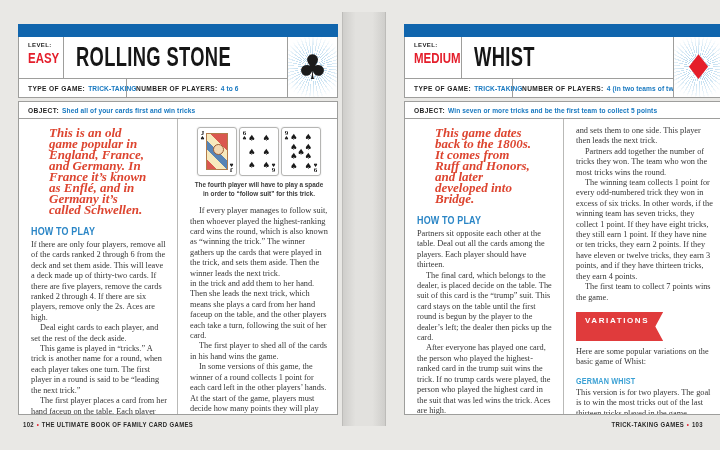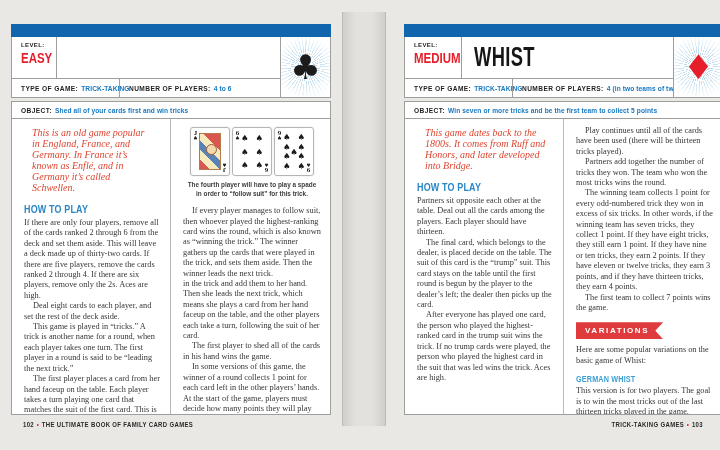--- a/index.html
+++ b/index.html
@@ -4,21 +4,21 @@
 <style>
   html,body{margin:0;padding:0;}
   body{width:720px;height:450px;background:#e9e8e5;position:relative;overflow:hidden;
        font-family:"Liberation Serif",serif;-webkit-font-smoothing:antialiased;}
 
   .spine{position:absolute;left:342px;top:12px;width:42px;height:414px;
          background:linear-gradient(90deg,#cfcecb 0,#e2e1de 30%,#e2e1de 70%,#cfcecb 100%);
          border-left:1px solid #bdbcb9;border-right:1px solid #bdbcb9;}
 
   .page{position:absolute;top:24px;width:320px;}
-  .page-left{left:11px;}
+  .page-left{left:18px;}
   .page-right{left:404px;}
 
   .topbar{height:13px;background:#1065ad;}
 
   .header{background:#fff;border:1px solid #9e9e9c;border-top:none;display:flex;}
   .header-main{flex:1;min-width:0;}
   .header-row1{height:41px;display:flex;border-bottom:1px solid #9e9e9c;}
   .level-cell{border-right:1px solid #9e9e9c;padding:5px 4px 0 9px;box-sizing:border-box;}
   .page-left .level-cell{width:45px;}
   .page-right .level-cell{width:57px;}
@@ -50,22 +50,22 @@
 
   .object-bar{margin-top:3px;background:#fff;border:1px solid #9e9e9c;height:16px;
               display:flex;align-items:center;padding-left:9px;
               font-family:"Liberation Sans",sans-serif;font-size:6.6px;font-weight:bold;white-space:nowrap;}
 
   .body-box{margin-top:-1px;background:#fff;border:1px solid #9e9e9c;height:297px;
             display:flex;box-sizing:border-box;overflow:hidden;}
   .col{width:50%;box-sizing:border-box;padding:7px 9px 0 12px;}
   .col1{border-right:1px solid #b9b9b7;}
 
-  .intro{color:#dd4530;font-style:italic;font-weight:normal;font-size:10px;line-height:11px;
-         margin:1px 8px 0;}
+  .intro{color:#dd4530;font-style:italic;font-weight:bold;font-size:13px;line-height:11px;
+         margin:1px 18px 0;}
   .htp-heading{color:#2b86c6;font-family:"Liberation Sans",sans-serif;font-weight:bold;
          font-size:11.5px;display:inline-block;transform:scaleX(.78);transform-origin:left center;
          margin:10px 0 3px;white-space:nowrap;letter-spacing:.2px;}
   .bp{font-size:8.3px;line-height:10.4px;color:#363636;margin:0;text-align:left;}
   .ind{text-indent:9px;}
 
   .cards-row{display:flex;justify-content:center;gap:2px;margin:1px 0 0;}
   .card{width:38px;height:47px;background:#fff;border:1px solid #b5b5b3;border-radius:3px;
         position:relative;box-shadow:0 0 0 1px rgba(0,0,0,.03);}
   .idx{position:absolute;display:flex;flex-direction:column;align-items:center;
@@ -79,21 +79,21 @@
          background:
            linear-gradient(45deg, rgba(214,69,60,.9) 0 18%, rgba(246,231,182,.9) 18% 36%, rgba(58,110,168,.85) 36% 52%, rgba(246,231,182,.9) 52% 70%, rgba(214,69,60,.9) 70% 100%);}
   .court::after{content:"";position:absolute;left:50%;top:28%;width:9px;height:9px;margin-left:-4.5px;
          border-radius:50%;background:#f3d9b2;border:1px solid #9c5b33;}
 
   .caption{font-family:"Liberation Sans",sans-serif;font-size:6.4px;line-height:8.6px;
            font-weight:bold;color:#3d3d3d;text-align:center;margin:5px 2px 8px;}
 
   .ribbon{display:inline-block;background:#e03b3c;color:#fff;
           font-family:"Liberation Sans",sans-serif;font-weight:bold;font-size:8px;
-          letter-spacing:1.6px;padding:4px 14px 4px 9px;margin:9px 0 6px;
+          letter-spacing:1.6px;padding:4px 14px 16px 9px;margin:9px 0 6px;
           clip-path:polygon(0 0,100% 0,91% 50%,100% 100%,0 100%);}
   .subhead{color:#3aa0d4;font-family:"Liberation Sans",sans-serif;font-weight:bold;font-size:8.5px;
           display:inline-block;transform:scaleX(.85);transform-origin:left center;
           margin:8px 0 2px;white-space:nowrap;letter-spacing:.2px;}
 
   .footer{position:absolute;top:421px;font-family:"Liberation Sans",sans-serif;font-weight:bold;
           font-size:6.8px;letter-spacing:.4px;color:#2a2a2a;white-space:nowrap;}
   .footer-left{left:23px;transform:scaleX(.88);transform-origin:left center;}
   .footer-right{right:17px;transform:scaleX(.88);transform-origin:right center;}
   .footer .dot{color:#e41e2b;margin:0 3px;}
@@ -105,20 +105,23 @@
 
 <section class="page page-left">
   <div class="topbar"></div>
 
   <div class="header">
     <div class="header-main">
       <div class="header-row1">
         <div class="level-cell">
           <span class="level-label">LEVEL:</span>
           <span class="level-value">EASY</span>
+        </div>
+        <div class="title-cell">
+          <h1 class="game-title" style="margin:0;">ROLLING STONE</h1>
         </div>
       </div>
       <div class="header-row2">
         <div class="meta-cell type-cell">
           <span class="meta-label">TYPE OF GAME:</span>
           <span class="meta-value">TRICK-TAKING</span>
         </div>
         <div class="meta-cell players-cell">
           <span class="meta-label">NUMBER OF PLAYERS:</span>
           <span class="meta-value">4 to 6</span>
@@ -245,21 +248,21 @@
   <div class="body-box">
     <div class="col col1">
       <p class="intro">This game dates back to the 1800s. It comes from Ruff and Honors, and later developed into Bridge.</p>
       <span class="htp-heading">HOW TO PLAY</span>
       <p class="bp">Partners sit opposite each other at the table. Deal out all the cards among the players. Each player should have thirteen.</p>
       <p class="bp ind">The final card, which belongs to the dealer, is placed decide on the table. The suit of this card is the “trump” suit. This card stays on the table until the first round is begun by the player to the dealer’s left; the dealer then picks up the card.</p>
       <p class="bp ind">After everyone has played one card, the person who played the highest-ranked card in the trump suit wins the trick. If no trump cards were played, the person who played the highest card in the suit that was led wins the trick. Aces are high.</p>
       
     </div>
     <div class="col">
-      <p class="bp ind">Play continues until all of the cards have been used (there will be thirteen tricks played).</p>
+      <p class="bp">and sets them to one side. This player then leads the next trick.</p>
       <p class="bp ind">Partners add together the number of tricks they won. The team who won the most tricks wins the round.</p>
       <p class="bp ind">The winning team collects 1 point for every odd-numbered trick they won in excess of six tricks. In other words, if the winning team has seven tricks, they collect 1 point. If they have eight tricks, they still earn 1 point. If they have nine or ten tricks, they earn 2 points. If they have eleven or twelve tricks, they earn 3 points, and if they have thirteen tricks, they earn 4 points.</p>
       <p class="bp ind">The first team to collect 7 points wins the game.</p>
       <div>
         <span class="ribbon">VARIATIONS</span>
       </div>
       <p class="bp">Here are some popular variations on the basic game of Whist:</p>
       <span class="subhead">GERMAN WHIST</span>
       <p class="bp">This version is for two players. The goal is to win the most tricks out of the last thirteen tricks played in the game.</p>
       

